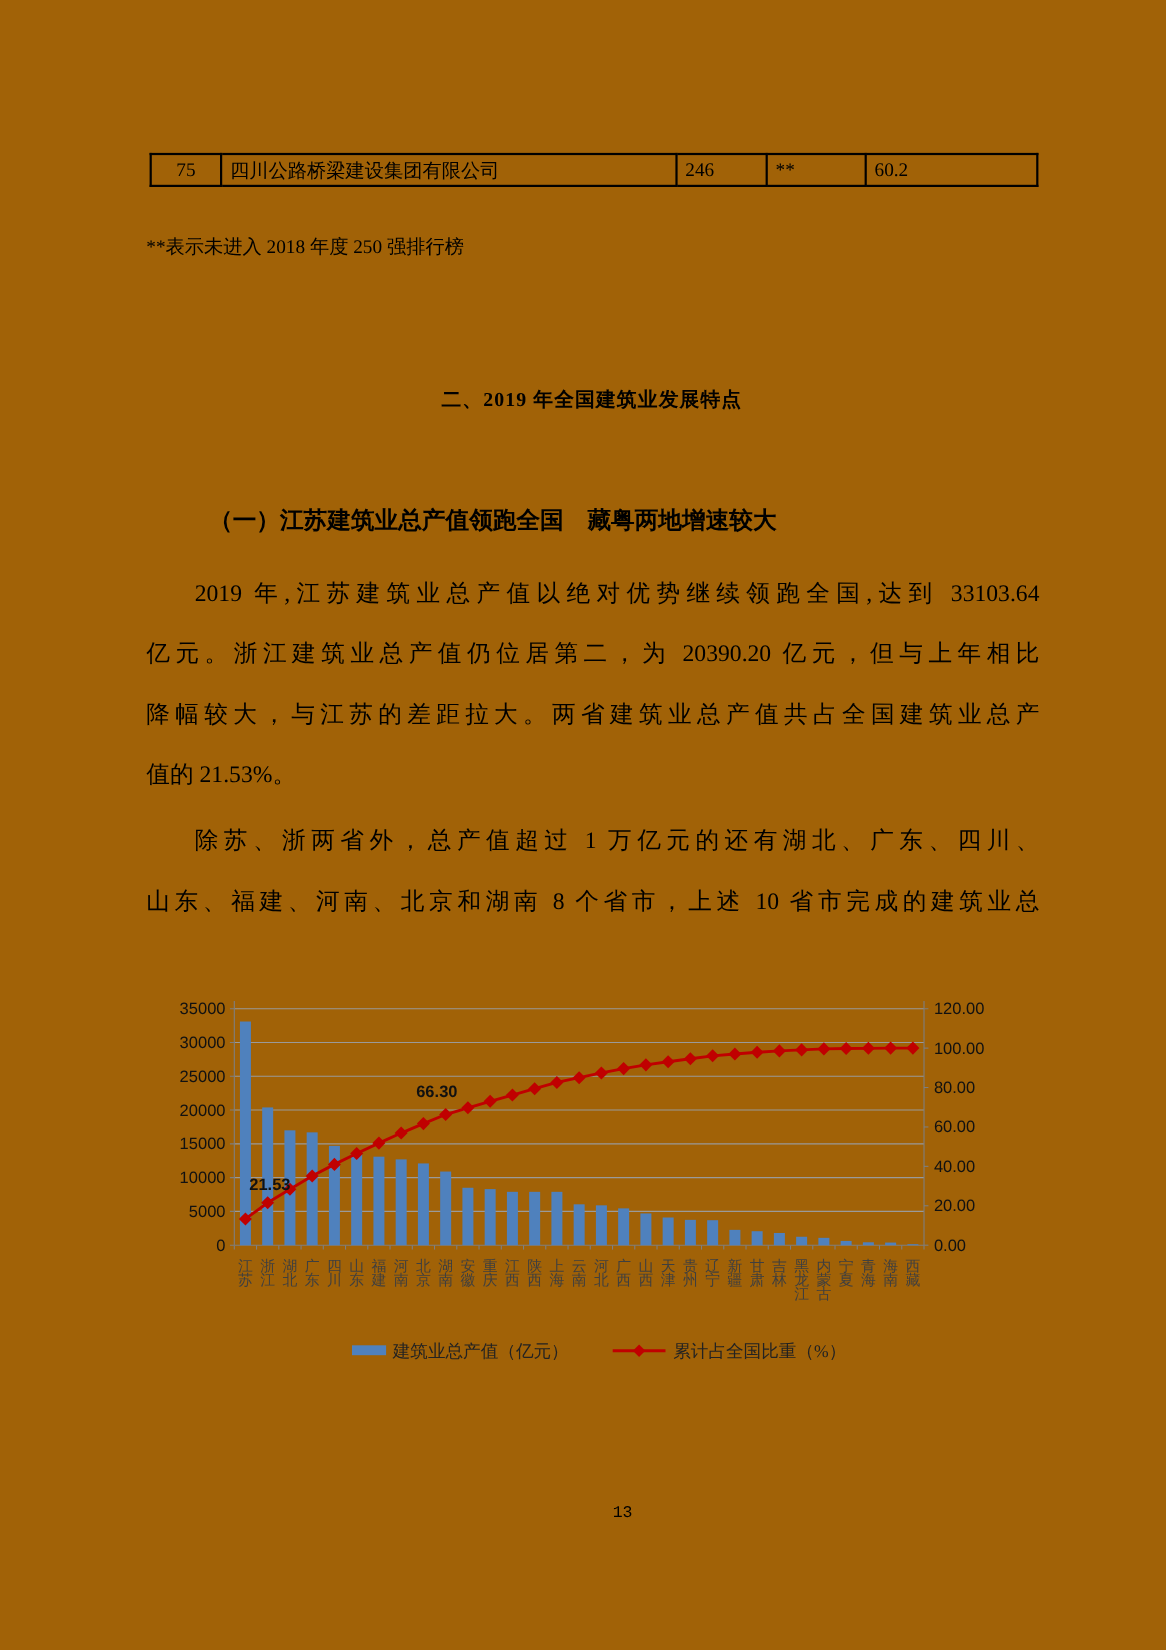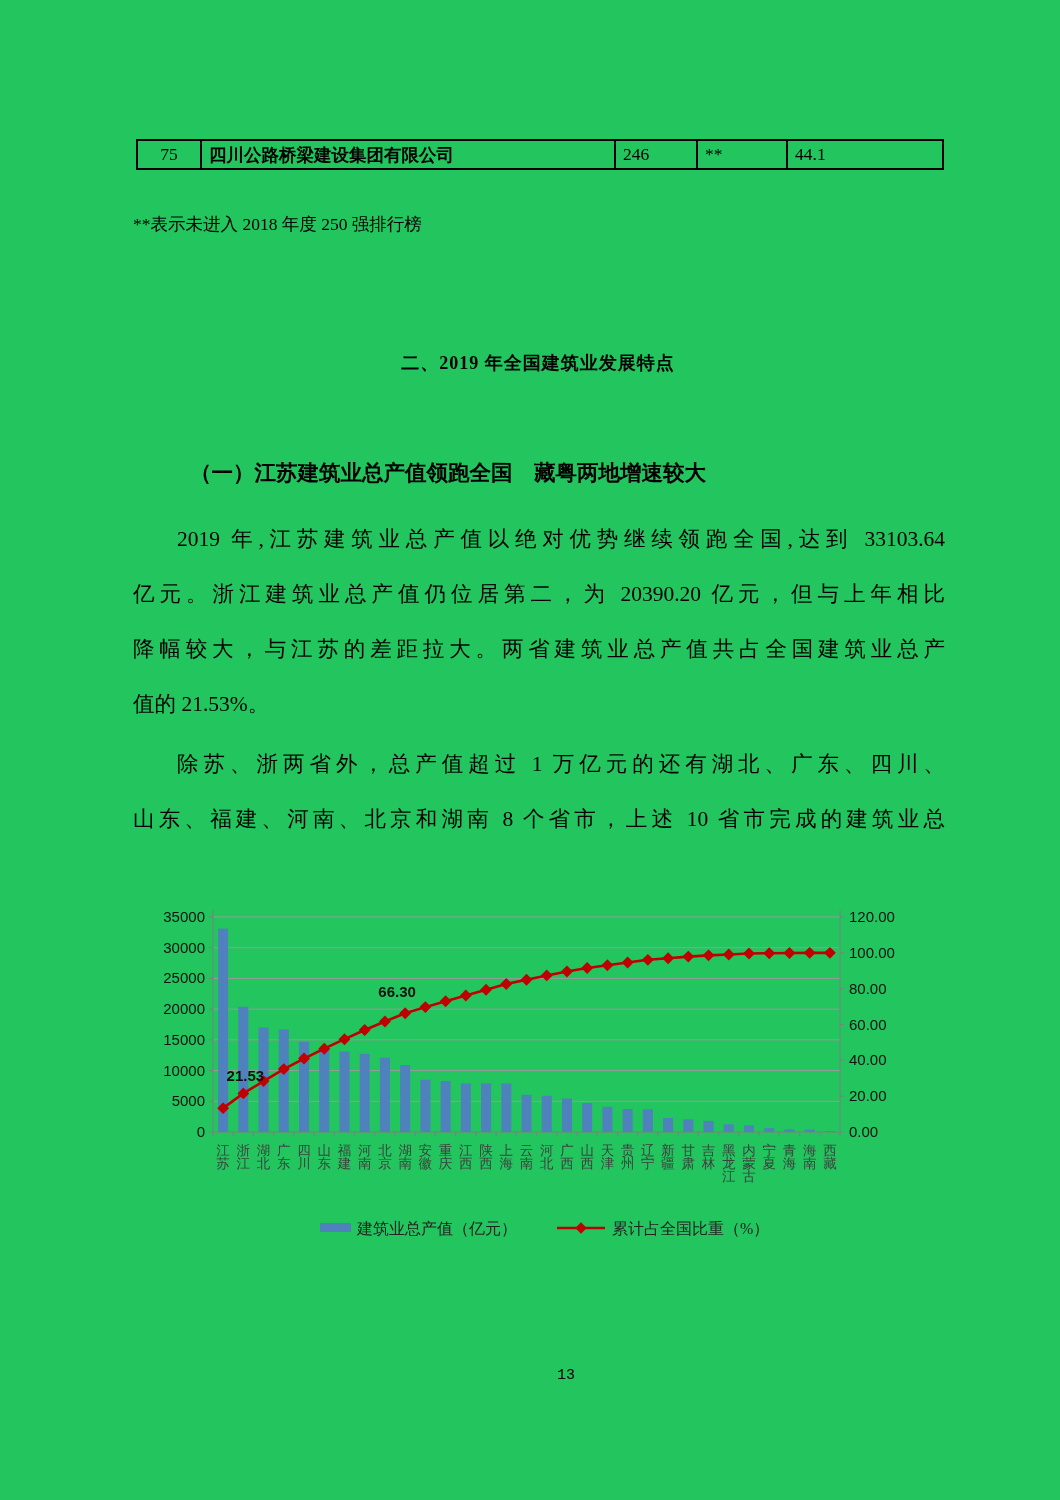--- a/index.html
+++ b/index.html
@@ -1,24 +1,24 @@
 <!DOCTYPE html>
 <html><head>
 <meta charset="utf-8">
 <style>
   html,body{margin:0;padding:0;background:#ffffff;}
   .page{
-    position:relative;width:1060px;height:1500px;background:#22c55e;overflow:hidden;
+    position:relative;width:1060px;height:1500px;background:#a16207;overflow:hidden;
     font-family:"Liberation Serif","DejaVu Serif",serif;color:#000;
   }
   
   table.rank-table{position:absolute;left:136px;top:139px;border-collapse:collapse;table-layout:fixed;}
   .rank-table td{border:2px solid #000;height:27px;font-size:17.5px;padding:0 7px;white-space:nowrap;overflow:hidden;}
   .rank-table td.c-rank{width:48px;text-align:center;}
-  .rank-table td.c-company{width:398px;font-weight:bold;}
+  .rank-table td.c-company{width:398px;}
   .rank-table td.c-n1{width:66px;}
   .rank-table td.c-n2{width:74px;}
   .rank-table td.c-n3{width:140px;}
   
   .footnote{position:absolute;left:133px;top:212px;font-size:17.5px;}
   
   .section-heading{position:absolute;left:133px;top:351px;width:810px;text-align:center;
     font-size:18px;font-weight:bold;letter-spacing:1px;}
   .subsection-heading{position:absolute;left:190px;top:458px;font-size:21.5px;font-weight:bold;}
   
@@ -46,21 +46,21 @@
 
 <div class="page">
 
   <table class="rank-table">
     <tbody>
         <tr>
       <td class="c-rank">75</td>
       <td class="c-company">四川公路桥梁建设集团有限公司</td>
       <td class="c-n1">246</td>
       <td class="c-n2">**</td>
-      <td class="c-n3">44.1</td>
+      <td class="c-n3">60.2</td>
     </tr>
   </tbody>
     </table>
 
   <div class="footnote">**表示未进入 2018 年度 250 强排行榜</div>
 
   <div class="section-heading">二、2019 年全国建筑业发展特点</div>
 
   <div class="subsection-heading">（一）江苏建筑业总产值领跑全国　藏粤两地增速较大</div>
 

